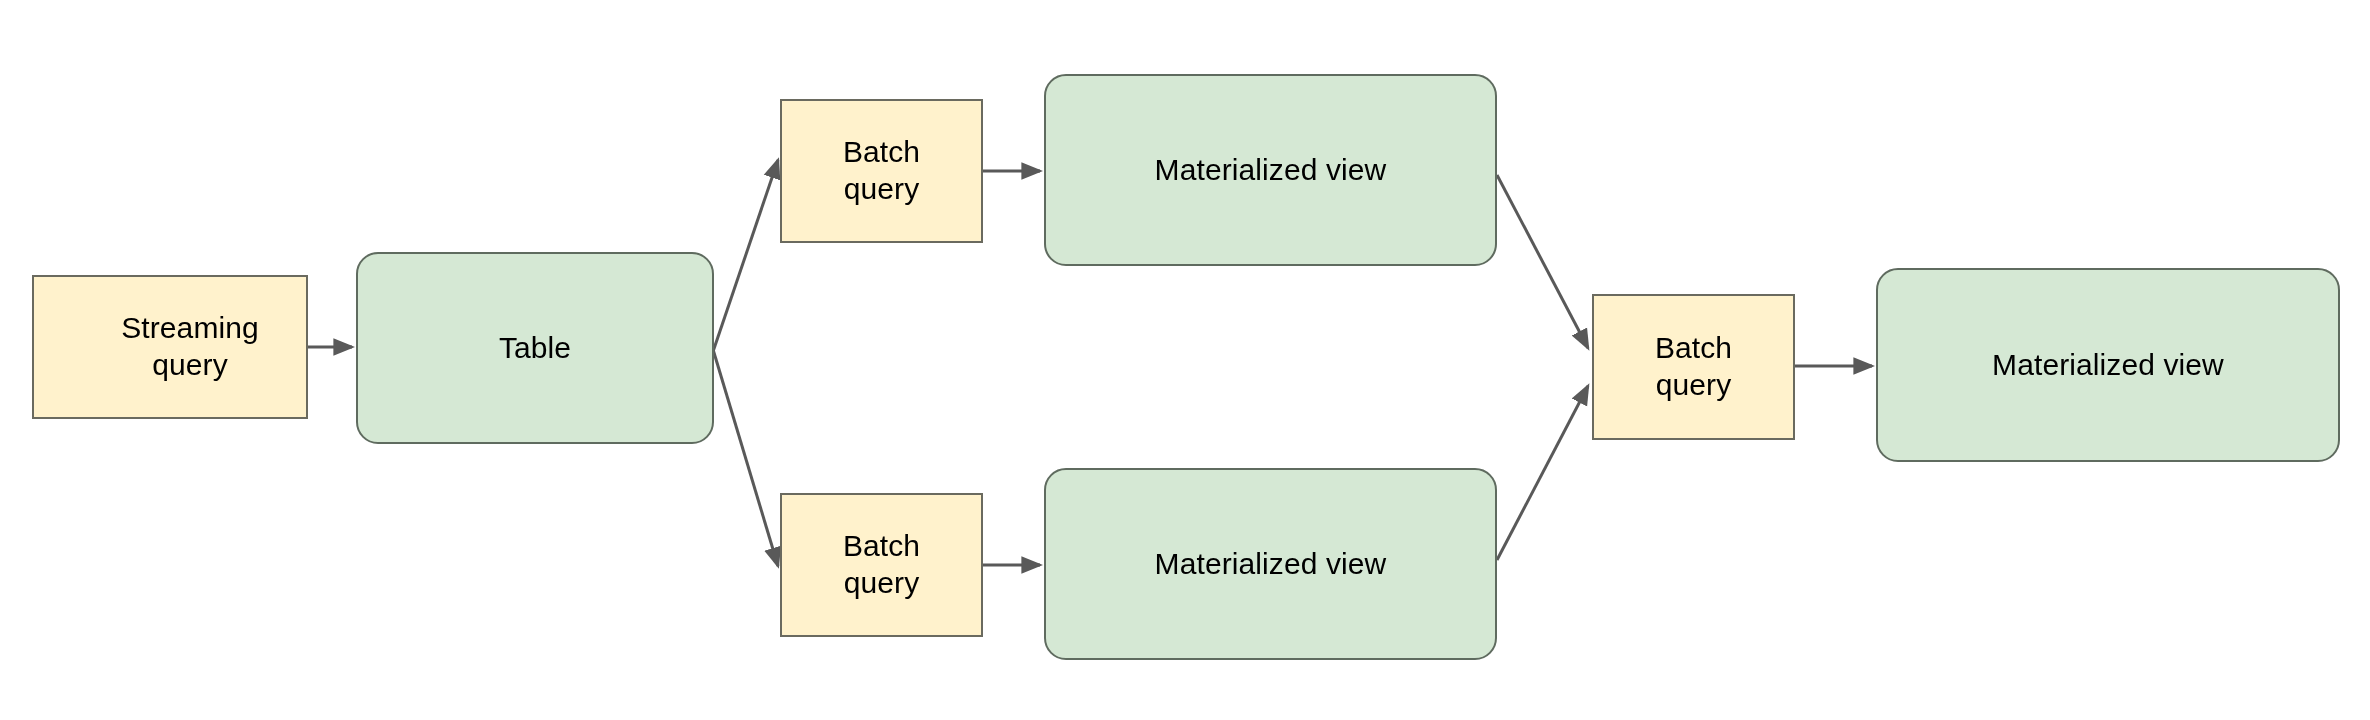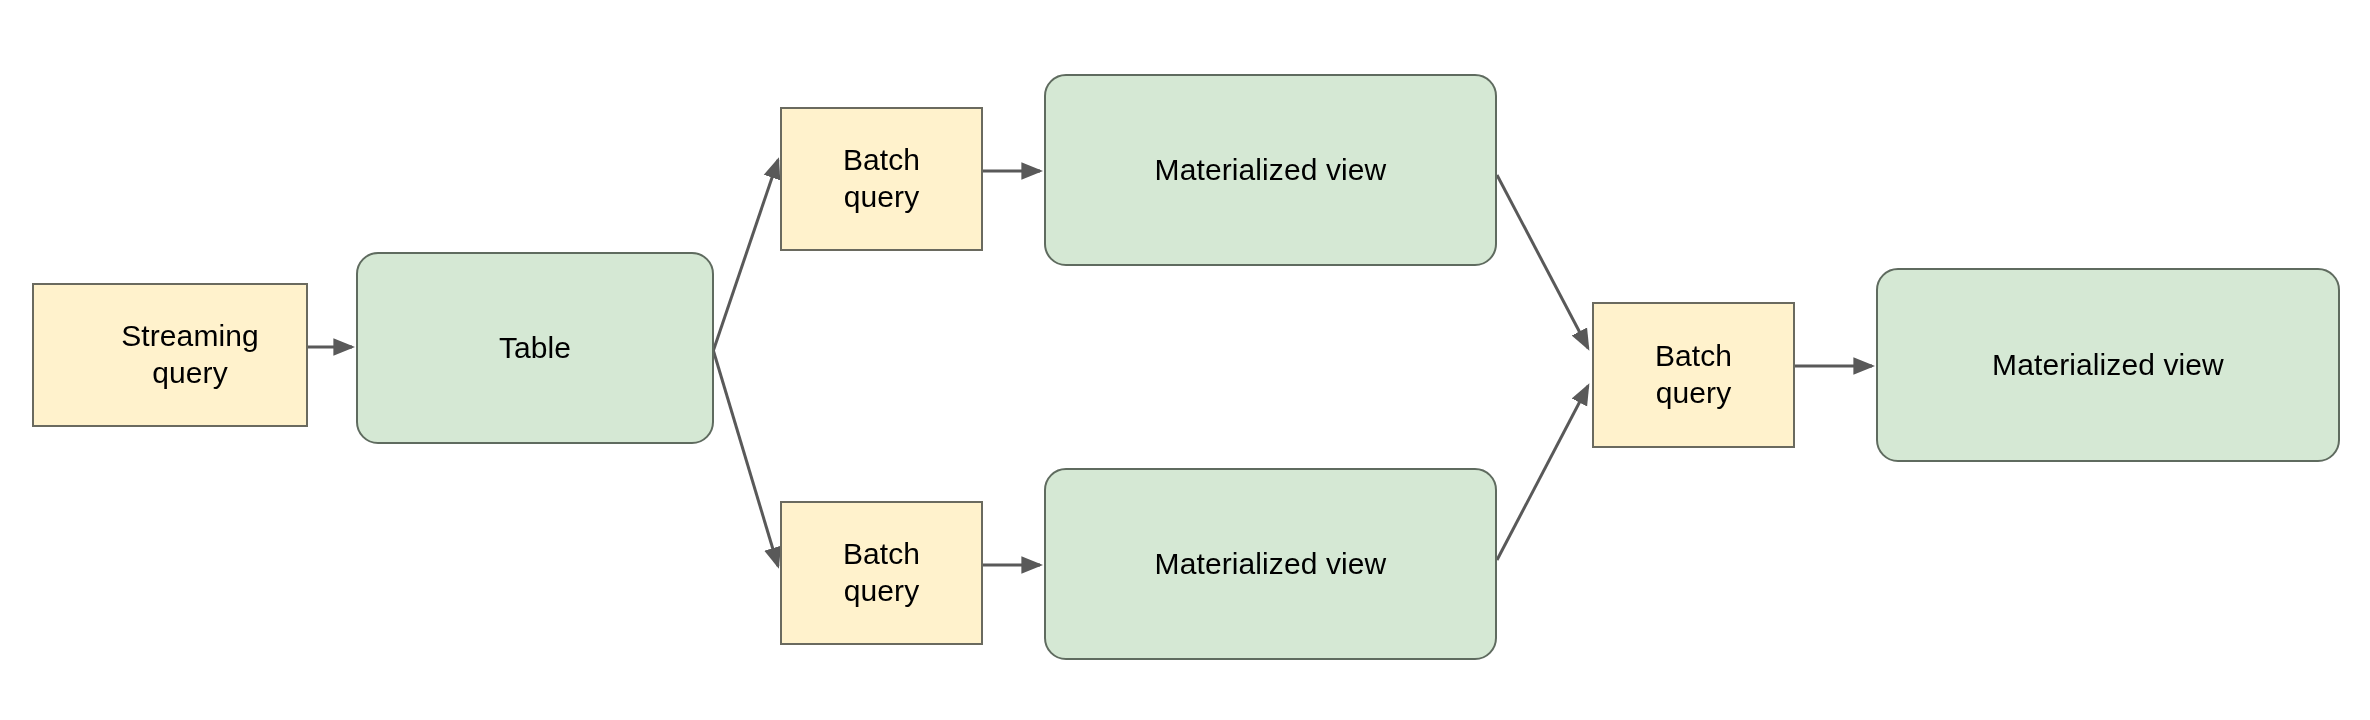--- a/index.html
+++ b/index.html
@@ -36,21 +36,20 @@
     line-height: 1.22;
     color: #000000;
     letter-spacing: 0.1px;
     white-space: pre-line;
     border: 2px solid #666666;
   }
   .node.process {
     background: #fff2cc;
     border-color: #6a6a5f;
     border-radius: 0;
-    margin-top: 8px;
   }
   .node.store {
     background: #d5e8d4;
     border-color: #5f6b5f;
     border-radius: 22px;
   }
 </style>
 </head>
 <body>
 

